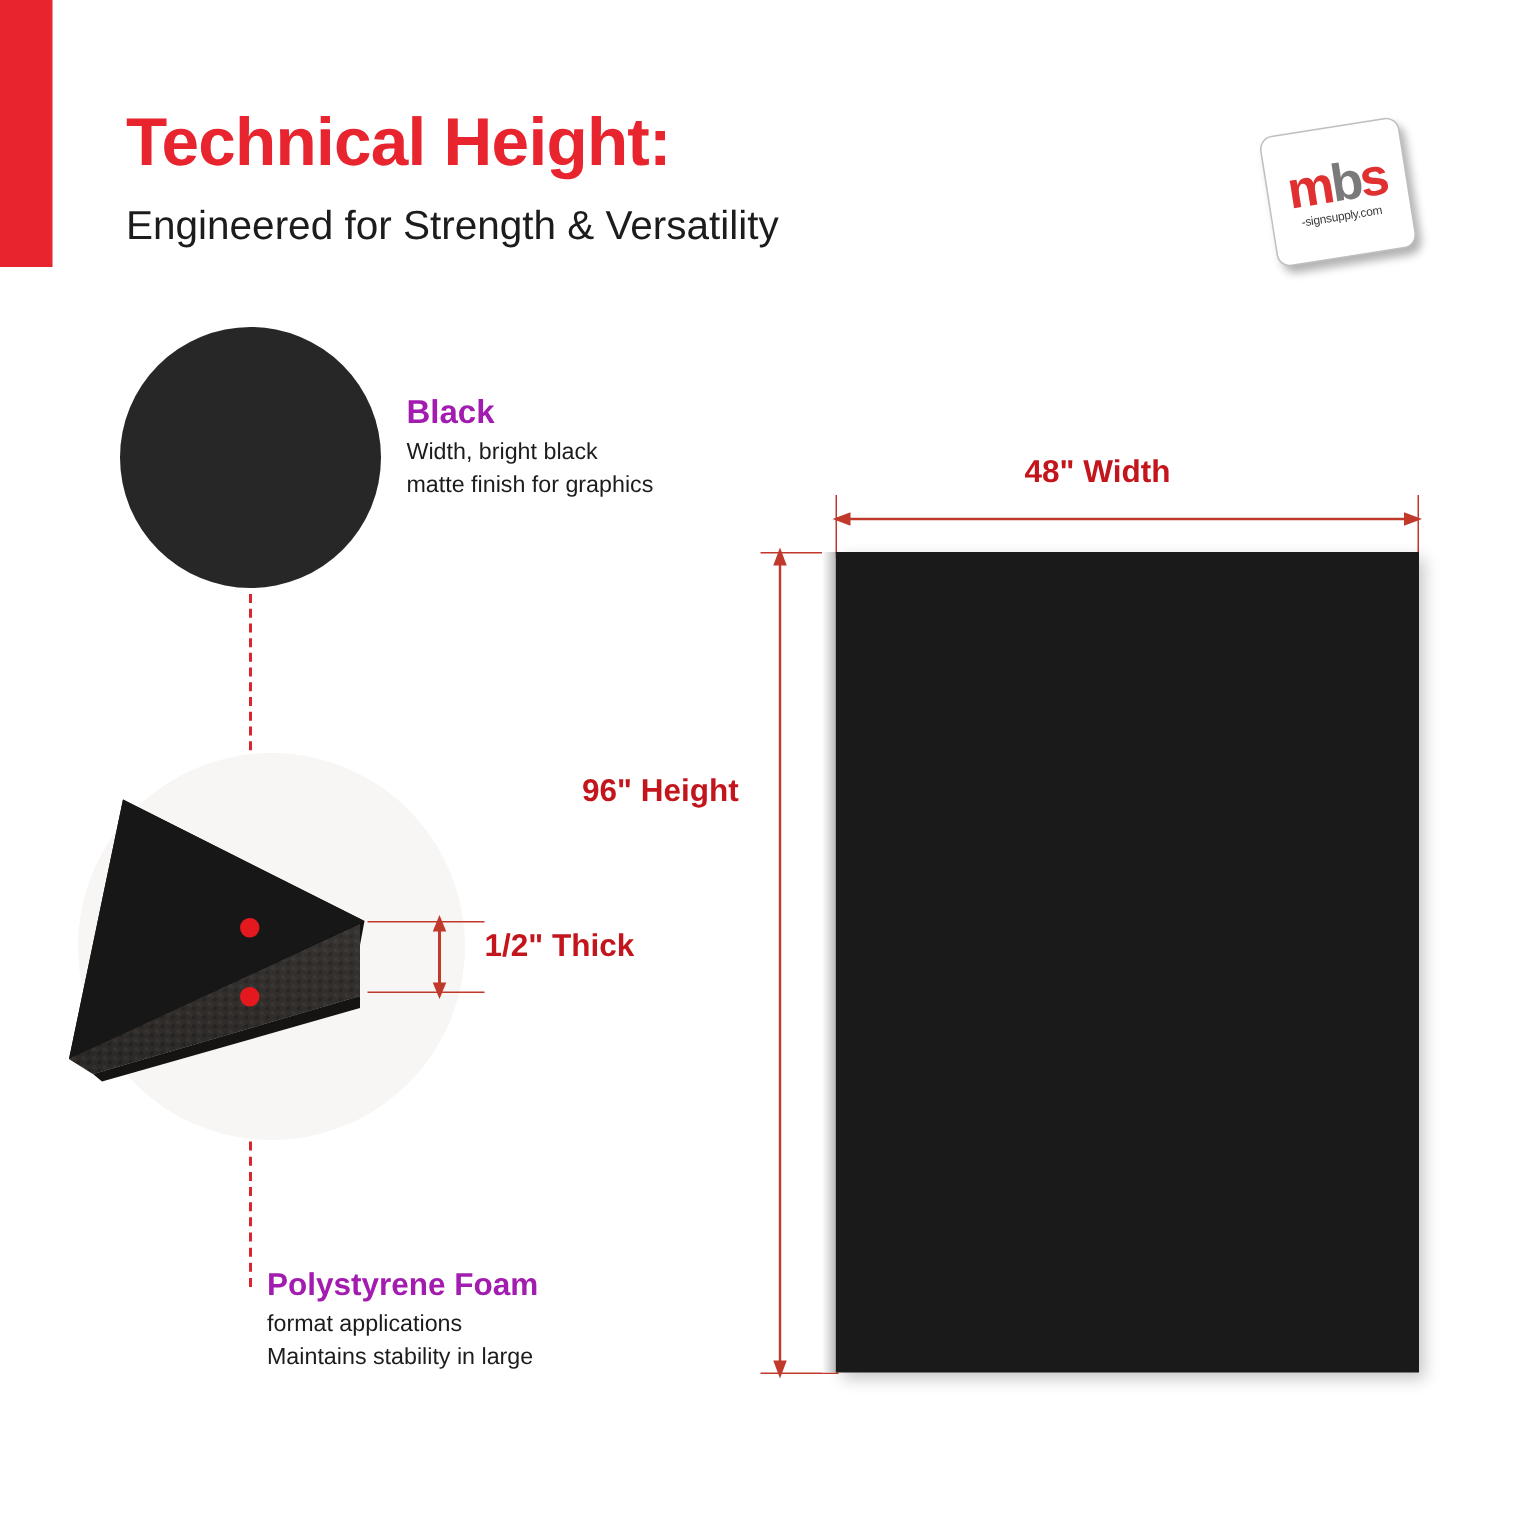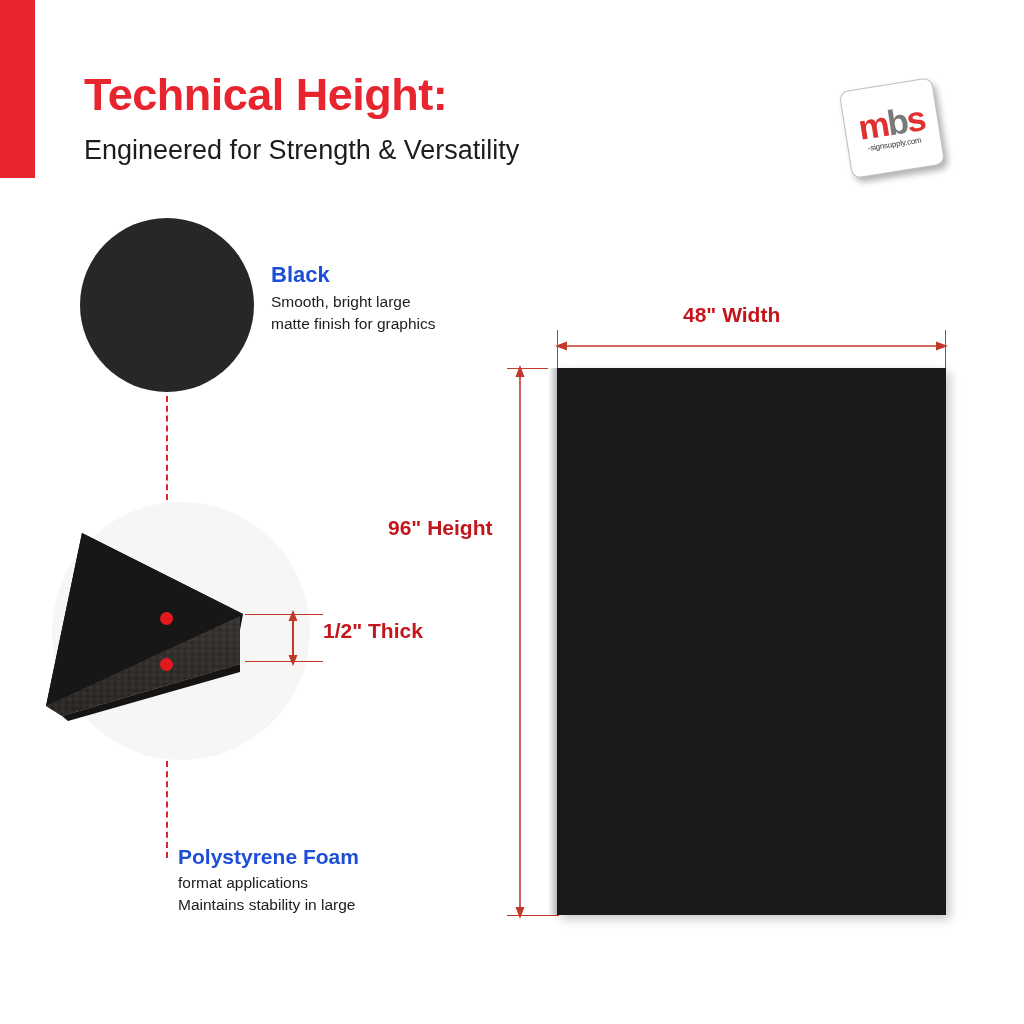--- a/index.html
+++ b/index.html
@@ -97,21 +97,21 @@
   }
   .callout-black {
     position: absolute;
     left: 271px;
     top: 263px;
     width: 240px;
   }
   .callout-heading {
     font-size: 22px;
     font-weight: bold;
-    color: #1d4ed8;
+    color: #a21caf;
     line-height: 1.1;
     margin: 0 0 4px 0;
     white-space: nowrap;
   }
   .callout-body {
     font-size: 15.5px;
     color: #1c1c1c;
     line-height: 1.42;
   }
 
@@ -218,21 +218,21 @@
   <div class="logo-card">
     <div class="logo-mark"><span>m</span><span class="b-dark">b</span><span>s</span></div>
     <div class="logo-url">-signsupply.com</div>
   </div>
 
   <div class="swatch-circle"></div>
 
   <div class="callout-black">
     <div class="callout-heading">Black</div>
     <div class="callout-body">
-      <div>Smooth, bright large</div>
+      <div>Width, bright black</div>
       <div>matte finish for graphics</div>
     </div>
   </div>
 
   <div class="dash-line dash-top"></div>
   <div class="dash-line dash-bottom"></div>
 
   <div class="edge-scene">
     <div class="edge-bg"></div>
     <svg class="wedge-top" viewBox="0 0 280 262">

